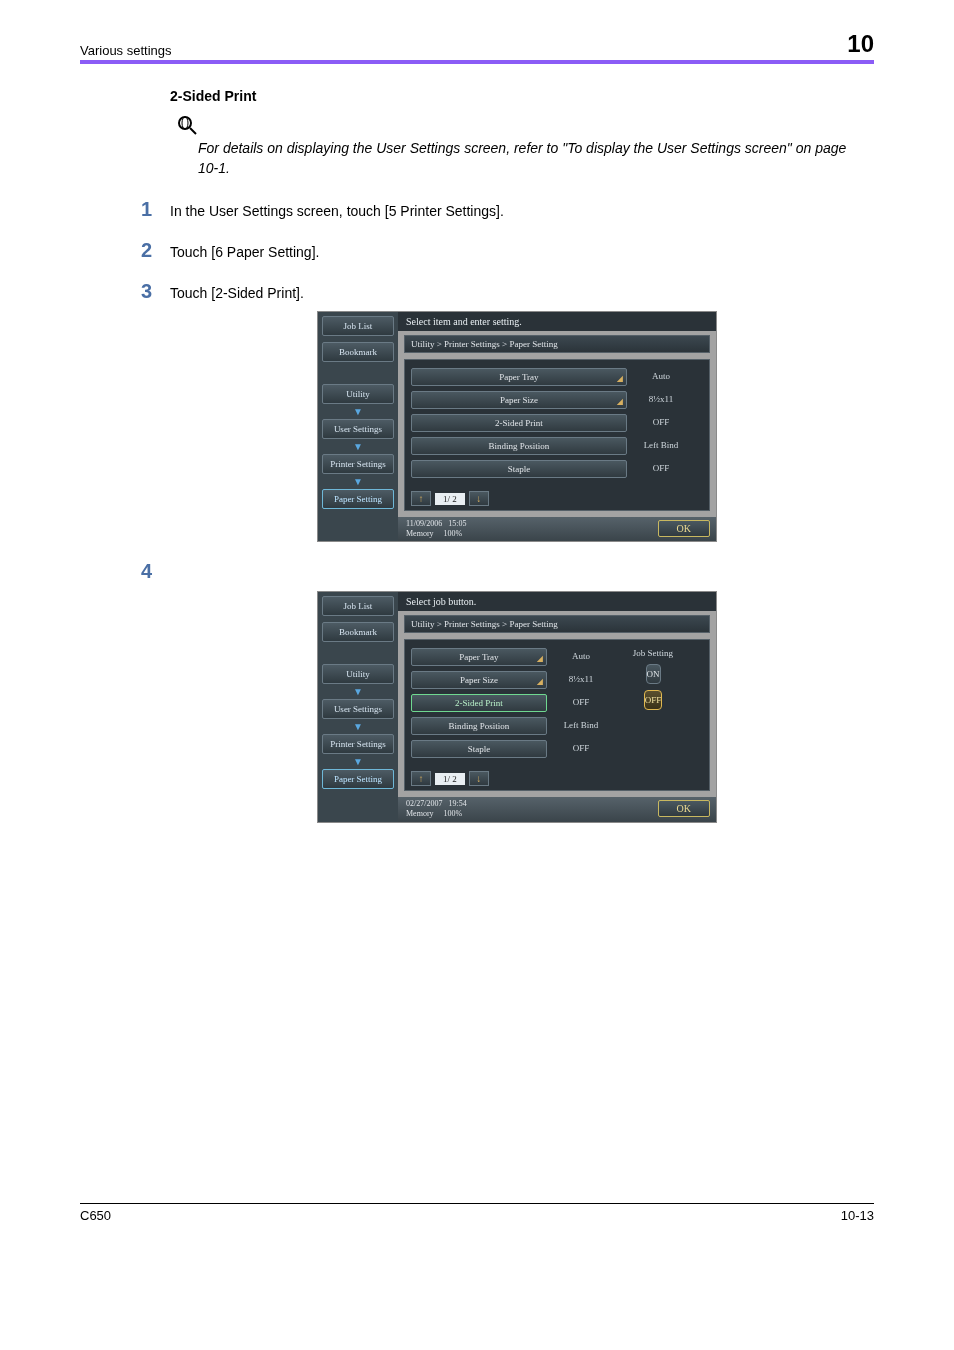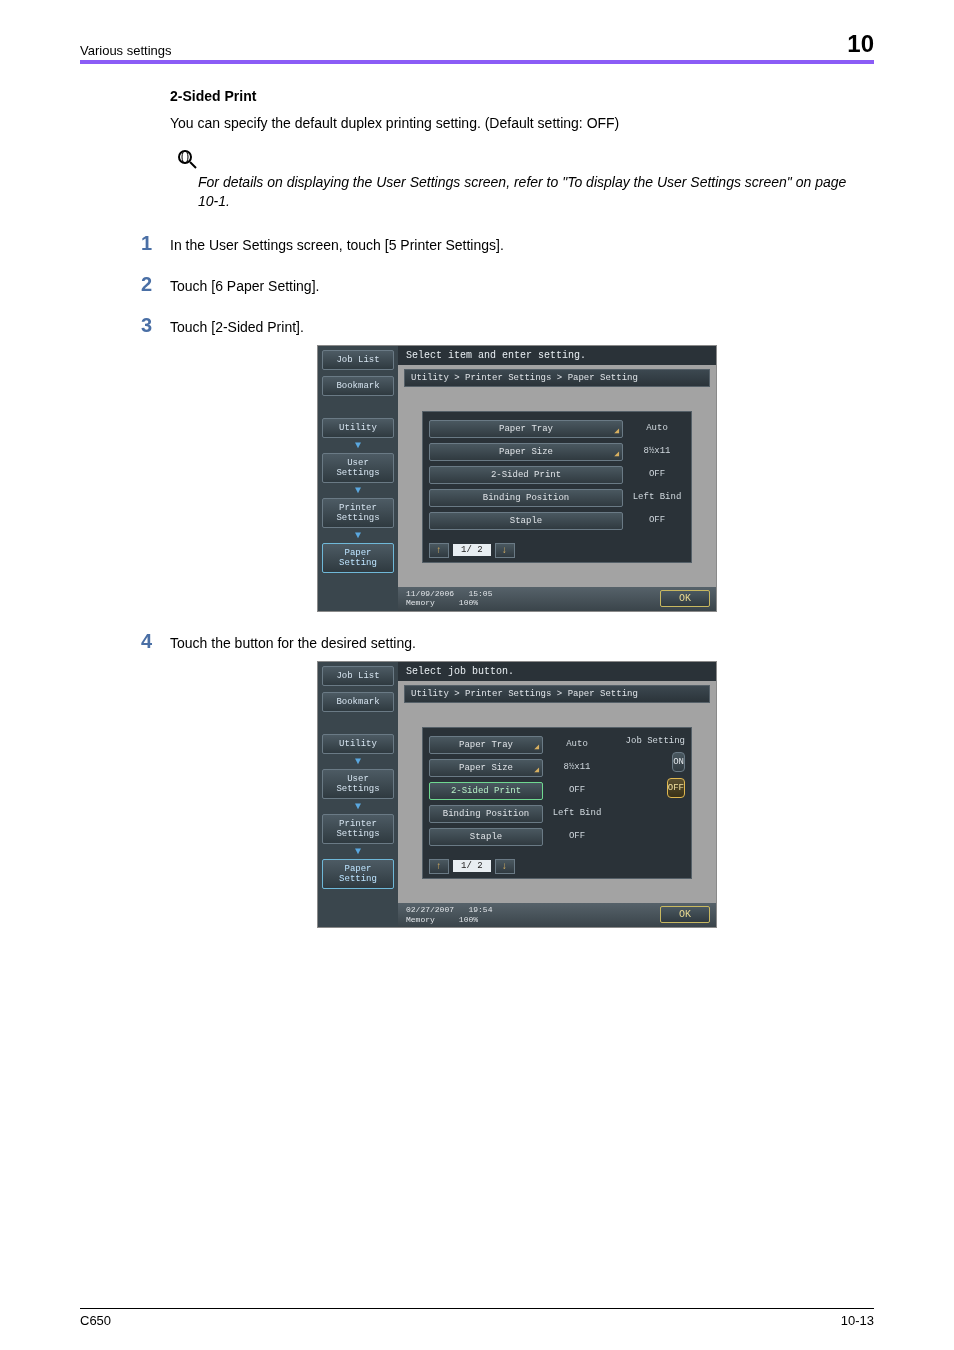--- a/index.html
+++ b/index.html
@@ -35,21 +35,21 @@
   .step-row { display: flex; align-items: baseline; gap: 18px; }
   .step-num { font-size: 20px; font-weight: bold; color: #4a6fa5; width: 22px; text-align: right; margin-left: -40px; }
   .step-text { flex: 1; }
 
   
   .screenshot {
     width: 400px;
     margin: 8px auto 4px auto;
     background: #3a464d;
     border: 1px solid #8a8a8a;
-    font-family: Liberation Mono, monospace;
+    font-family: Liberation Serif, serif;
     font-size: 10px;
     color: #e0e4e8;
     display: flex;
     position: relative;
   }
   .ss-left {
     width: 80px;
     background: #3a464d;
     padding: 4px 4px;
     display: flex;
@@ -89,22 +89,22 @@
     font-size: 10px;
   }
   .ss-crumb {
     margin: 4px 6px 0 6px;
     padding: 3px 6px;
     border: 1px solid #556068;
     background: linear-gradient(#3c4850, #2b343a);
     font-size: 9px;
   }
   .ss-body {
-    margin: 24px;
-    padding: 8px 6px 4px 6px;
+    margin: 6px;
+    padding: 8px 20px 4px 6px;
     border: 1px solid #556068;
     background: #2a3238;
     flex: 1;
     display: flex;
     gap: 8px;
   }
   .ss-col1 { flex: 1; display: flex; flex-direction: column; gap: 5px; }
   .ss-item-row { display: flex; gap: 6px; align-items: stretch; }
   .ss-item-label {
     flex: 1;
@@ -153,21 +153,21 @@
     background: #e8eef2;
     color: #222;
     padding: 1px 8px;
     font-size: 9px;
   }
   .ss-right-panel {
     width: 72px;
     display: flex;
     flex-direction: column;
     gap: 6px;
-    align-items: flex-end;
+    align-items: center;
   }
   .ss-panel-heading {
     font-size: 9px;
     color: #d0d8de;
     text-align: center;
   }
   .ss-opt {
     border: 1px solid #6a7a85;
     border-radius: 4px;
     background: linear-gradient(#4a5860, #303a40);
@@ -210,21 +210,20 @@
 <body>
 
 <div class="page">
   <div class="header-row">
     <div class="header-left">Various settings</div>
     <div class="header-right">10</div>
   </div>
 
   <div class="content">
     <div class="section-heading">2-Sided Print</div>
-    <div class="para">You can specify the default duplex printing setting. (Default setting: OFF)</div>
 
     <div class="detail-block">
       <div class="detail-icon">
         <svg width="22" height="22" viewBox="0 0 22 22">
           <circle cx="9" cy="9" r="6" fill="none" stroke="#000" stroke-width="2"></circle>
           <ellipse cx="9" cy="9" rx="3" ry="6" fill="none" stroke="#000" stroke-width="1"></ellipse>
           <line x1="14" y1="14" x2="20" y2="20" stroke="#000" stroke-width="2"></line>
         </svg>
       </div>
       <div class="detail-body">For details on displaying the User Settings screen, refer to "To display the User Settings screen" on page 10-1.</div>
@@ -296,21 +295,20 @@
             <span>Memory</span>&nbsp;&nbsp;&nbsp;&nbsp;&nbsp;<span>100%</span>
           </div>
           <div class="ss-ok">OK</div>
         </div>
       </div>
     </div>
 
     <div class="steps" style="margin-top:18px;">
       <div class="step-row">
         <div class="step-num">4</div>
-        <div class="step-text">Touch the button for the desired setting.</div>
       </div>
     </div>
 
     <div class="screenshot">
       <div class="ss-left">
         <div class="ss-tab">Job List</div>
         <div class="ss-tab">Bookmark</div>
         <div style="height:10px"></div>
         <div class="ss-side-btn">Utility</div>
         <div class="ss-down-arrow">▼</div>

